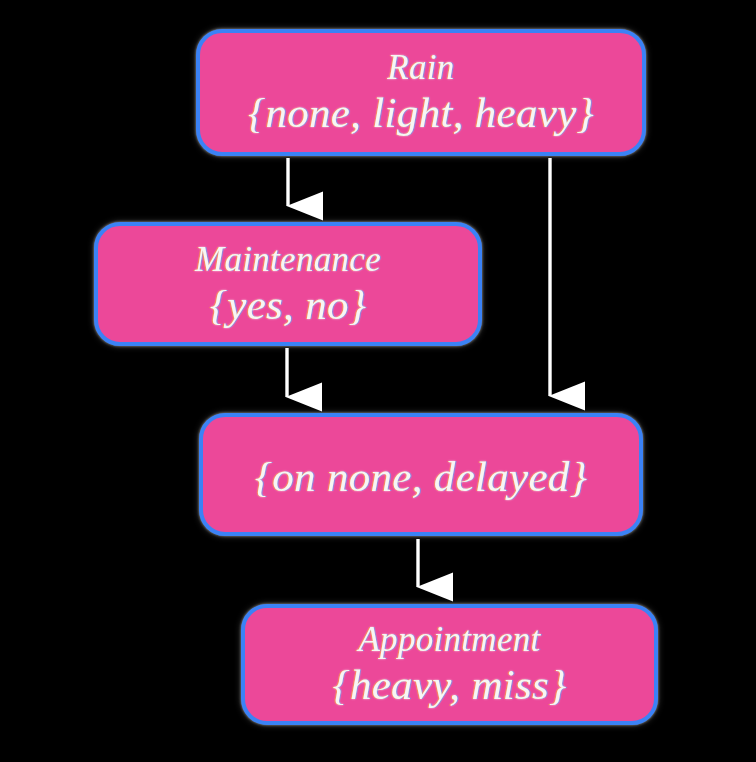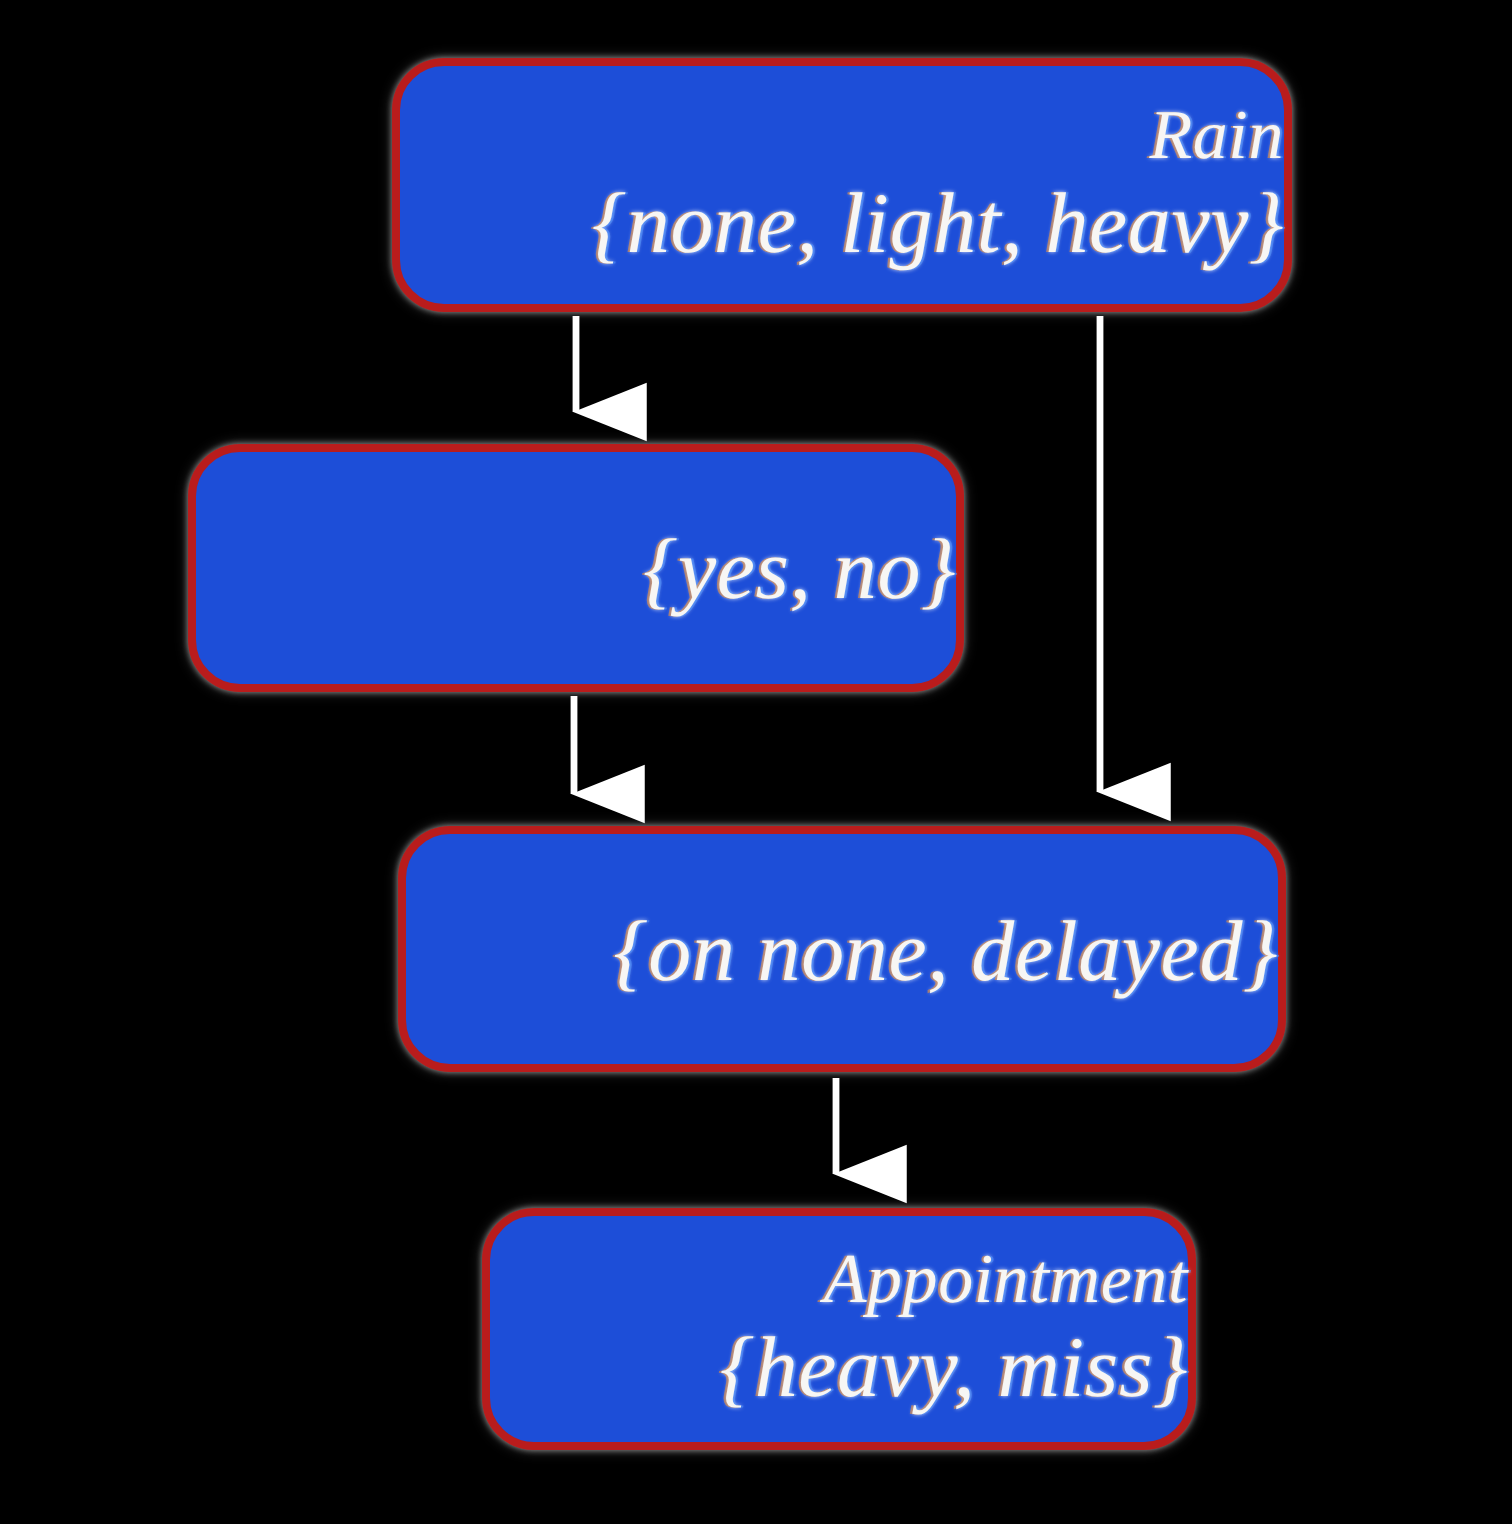--- a/index.html
+++ b/index.html
@@ -24,26 +24,26 @@
     position: absolute;
     left: 0;
     top: 0;
     width: 756px;
     height: 762px;
     pointer-events: none;
   }
   .node {
     position: absolute;
     box-sizing: border-box;
-    border: 4px solid #b91c1c;
+    border: 4px solid #3b82f6;
     border-radius: 26px;
-    background: #1d4ed8;
+    background: #ec4899;
     display: flex;
     flex-direction: column;
-    align-items: flex-end;
+    align-items: center;
     justify-content: center;
     text-align: center;
     color: #ffffff;
     box-shadow: 0 0 3px rgba(255,255,255,0.55),
                 0 0 7px rgba(255,255,255,0.22);
   }
   .node-name,
   .node-states {
     display: block;
     font-style: italic;
@@ -57,21 +57,21 @@
        1.2px 0 0 rgba(80,150,255,0.55),
        0 0 2px rgba(255,255,255,0.85);
   }
   .node-name  { font-size: 35px; }
   .node-states{ font-size: 43px; margin-top: 4px; }
 
   
   #node-rain        { left: 196px; top: 29px;  width: 450px; height: 127px; }
   #node-maintenance { left: 94px;  top: 222px; width: 388px; height: 124px; }
   #node-train       { left: 199px; top: 413px; width: 444px; height: 123px; }
-  #node-appointment { left: 241px; top: 604px; width: 357px; height: 121px; }
+  #node-appointment { left: 241px; top: 604px; width: 417px; height: 121px; }
 </style>
 </head>
 <body>
 
 <div id="canvas">
 
   <svg id="edge-layer" viewBox="0 0 756 762" width="756" height="762">
     <defs>
       <marker id="arrowhead" markerWidth="9" markerHeight="11" refX="4.5" refY="10.4" orient="auto" markerUnits="strokeWidth">
         <path d="M 0.2 0 L 8.8 0 L 4.5 10.8 Z" fill="#ffffff"></path>
@@ -86,20 +86,21 @@
 
     <line x1="418" y1="539" x2="418" y2="587" stroke="#ffffff" stroke-width="3.4" marker-end="url(#arrowhead)"></line>
   </svg>
 
   <div class="node" id="node-rain">
     <span class="node-name">Rain</span>
     <span class="node-states">{none, light, heavy}</span>
   </div>
 
   <div class="node" id="node-maintenance">
+    <span class="node-name">Maintenance</span>
     <span class="node-states">{yes, no}</span>
   </div>
 
   <div class="node" id="node-train">
     <span class="node-states">{on none, delayed}</span>
   </div>
 
   <div class="node" id="node-appointment">
     <span class="node-name">Appointment</span>
     <span class="node-states">{heavy, miss}</span>

